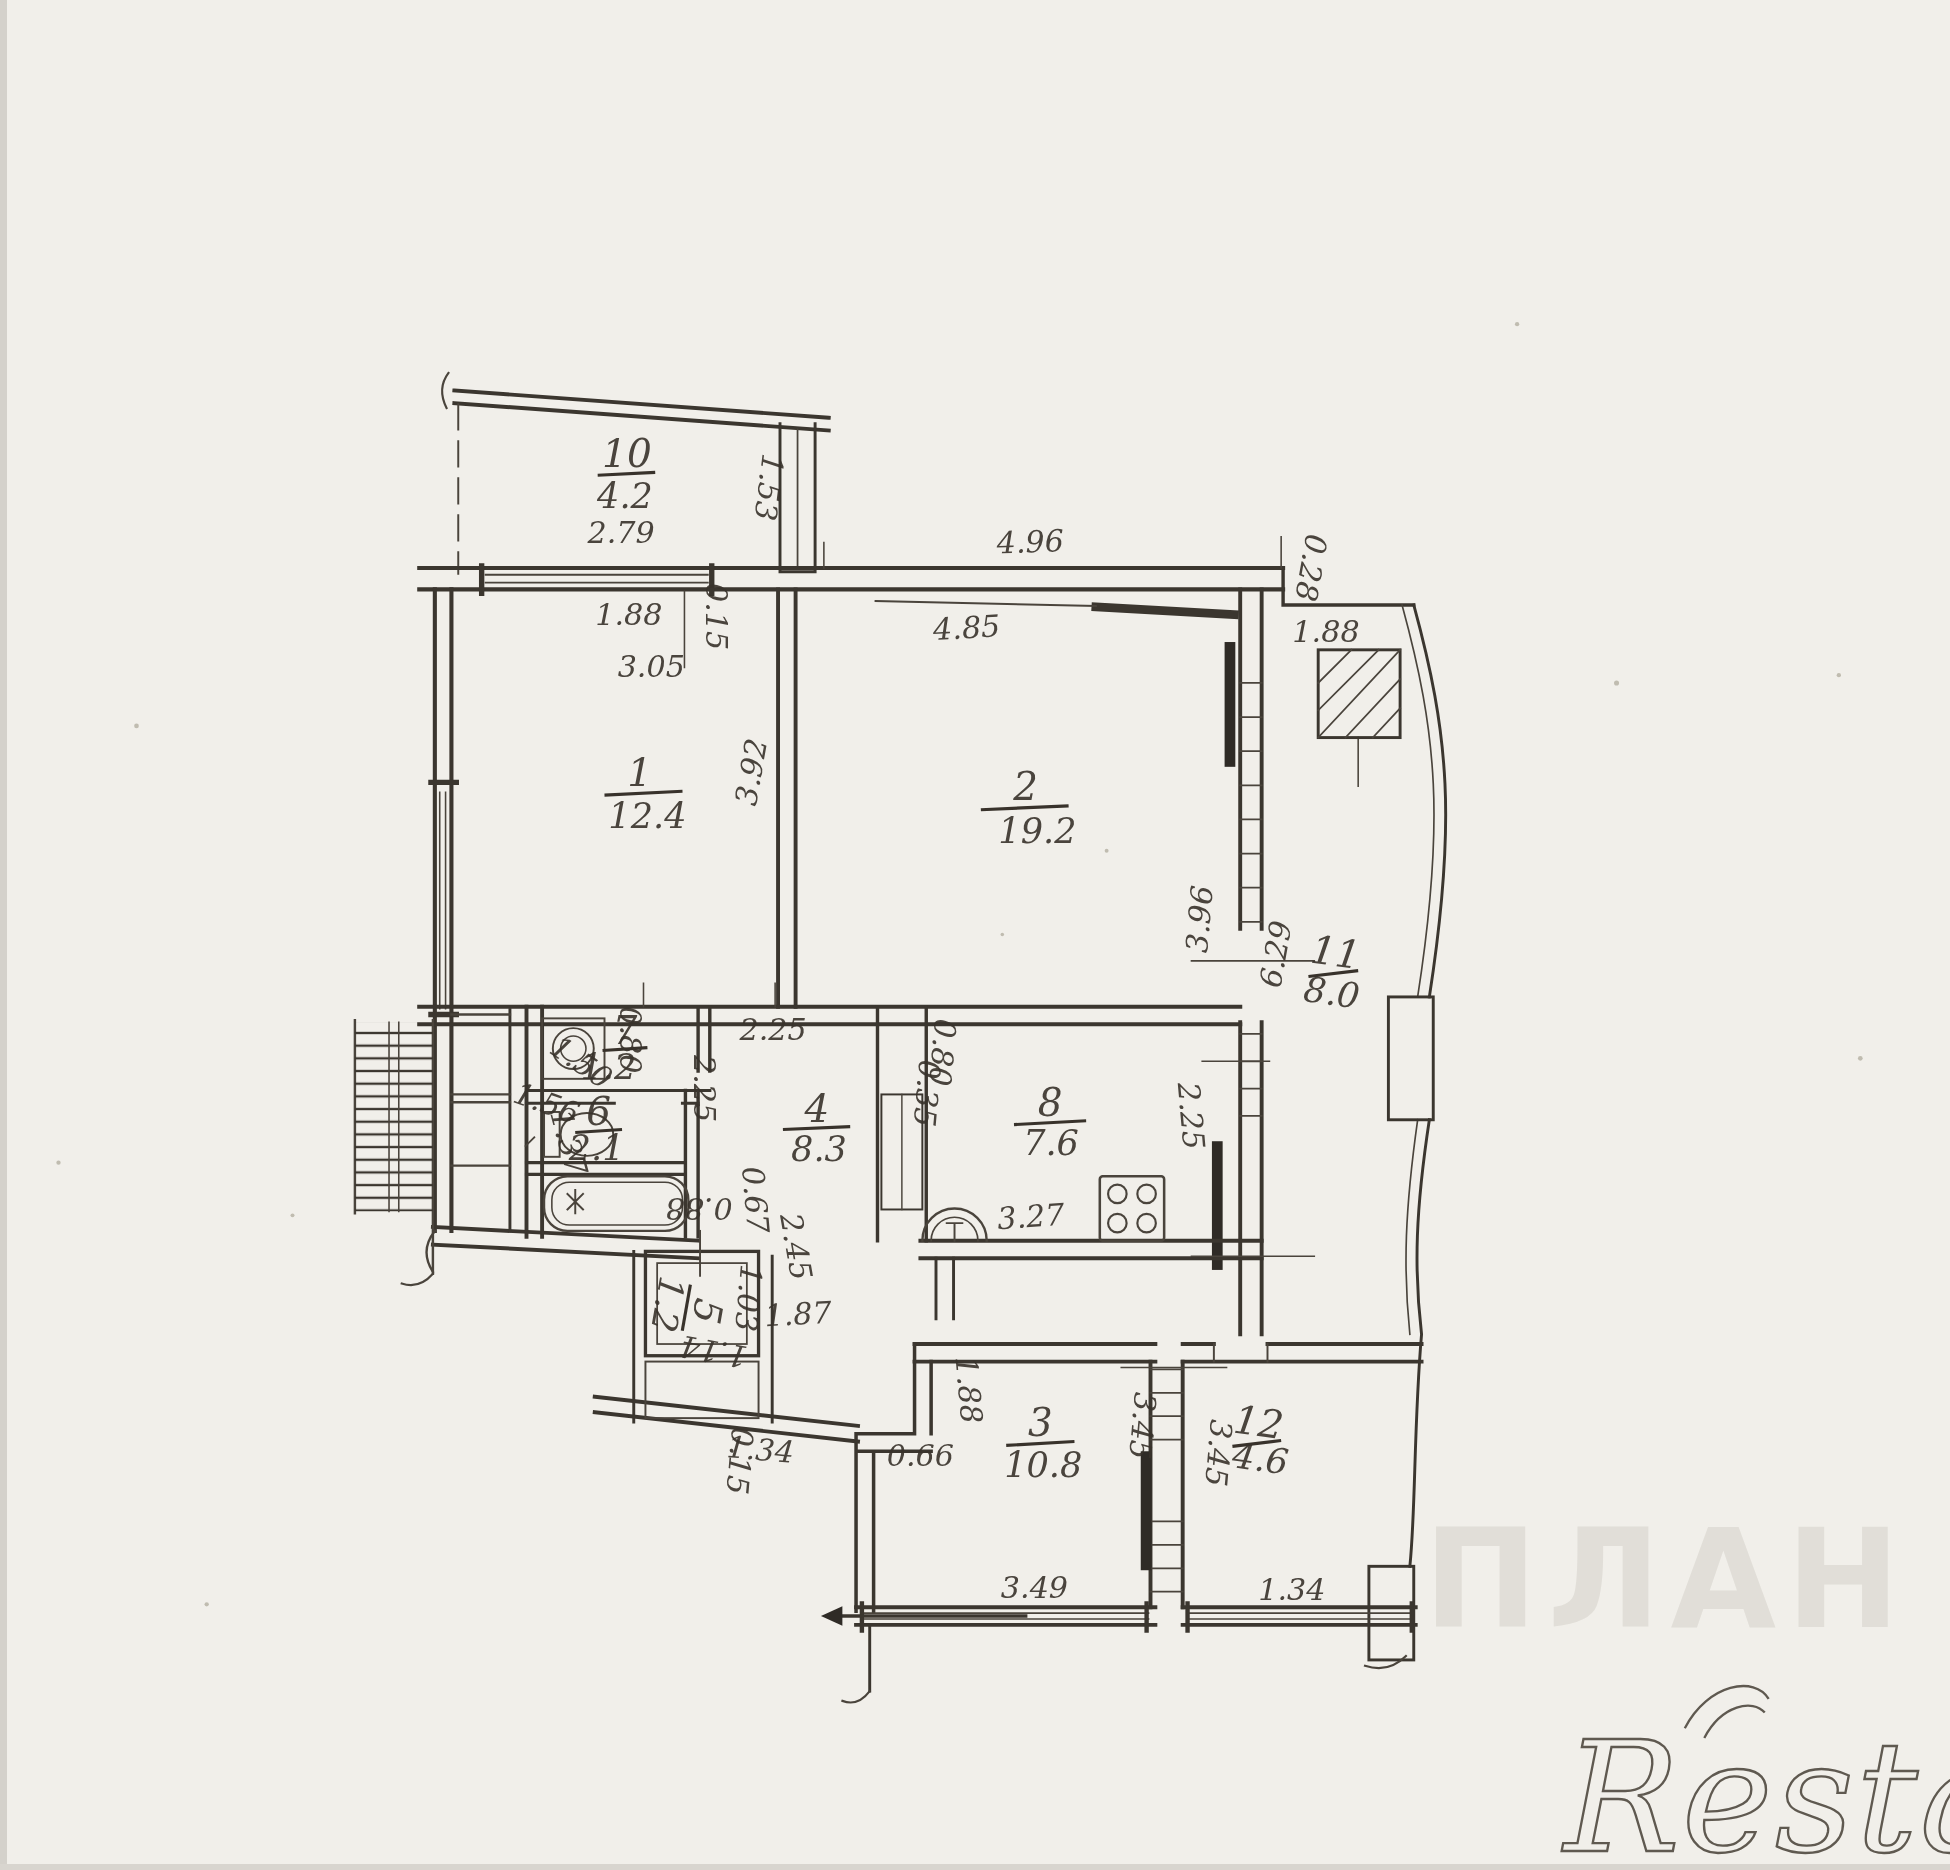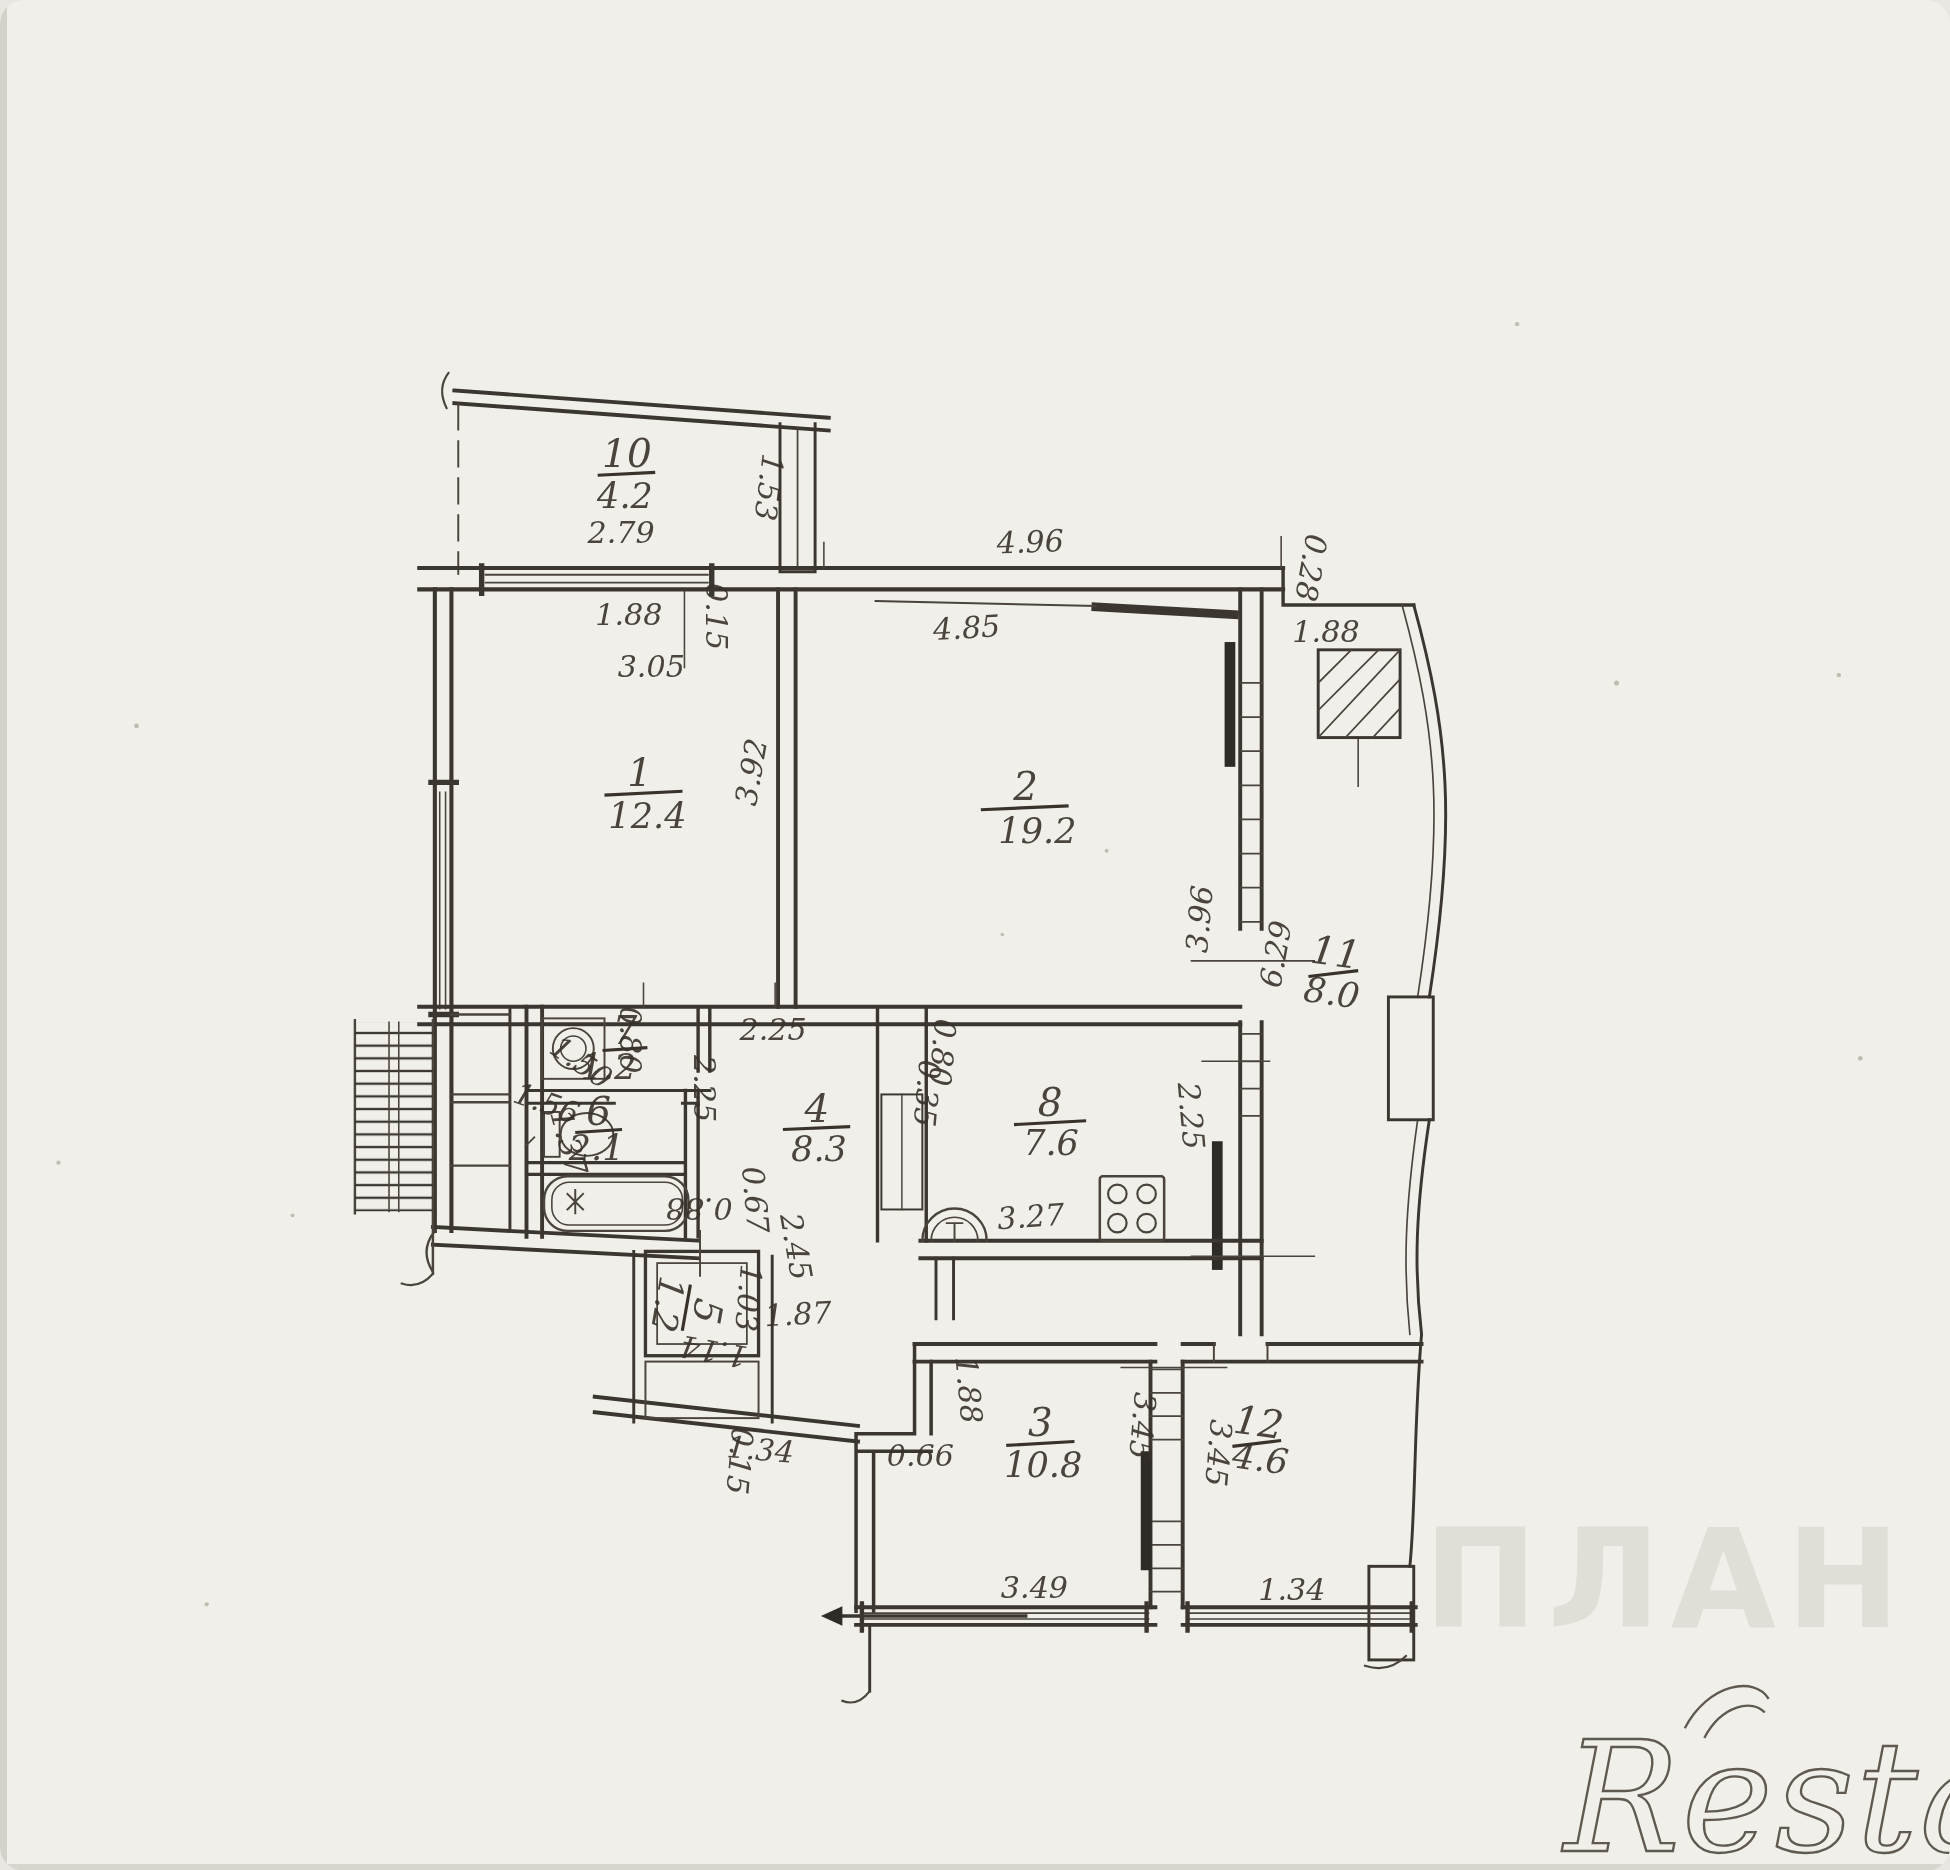--- a/index.html
+++ b/index.html
@@ -2,21 +2,20 @@
 <html><head>
 <meta charset="utf-8">
 <style>
   html,body{margin:0;padding:0;background:#e8e6e1;}
   .page{
     position:relative;
     width:1950px;height:1871px;
     background:#f1efea;
     overflow:hidden;
     font-family:"DejaVu Serif", serif;
-    border-radius:24px;
   }
   .edge-left{position:absolute;left:0;top:0;width:6.8px;height:100%;background:#d4d1cb;}
   .edge-bottom{position:absolute;left:0;bottom:0;width:100%;height:6.8px;background:#d8d5cf;}
   svg{display:block;position:absolute;left:0;top:0;}
   .w{stroke:#3b362f;fill:none;stroke-linecap:square;}
   .thin{stroke:#4a443c;fill:none;stroke-linecap:square;}
   .blackfill{fill:#2f2b26;stroke:none;}
   .lbl{font-family:"DejaVu Serif",serif;font-style:italic;fill:#38322b;opacity:.9;text-anchor:middle;}
   .num{font-size:40px;}
   .area{font-size:36px;}

